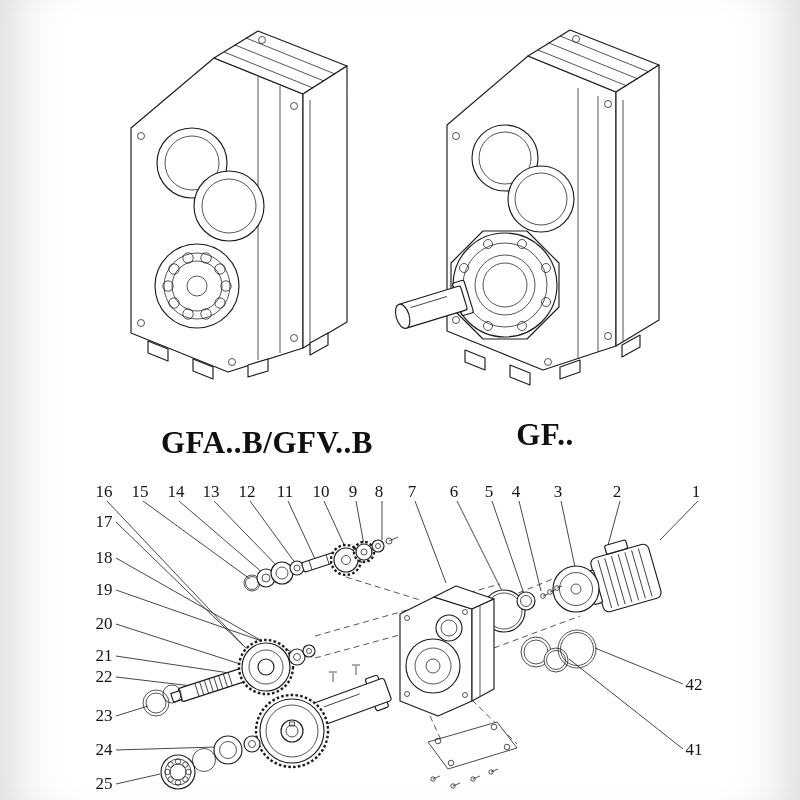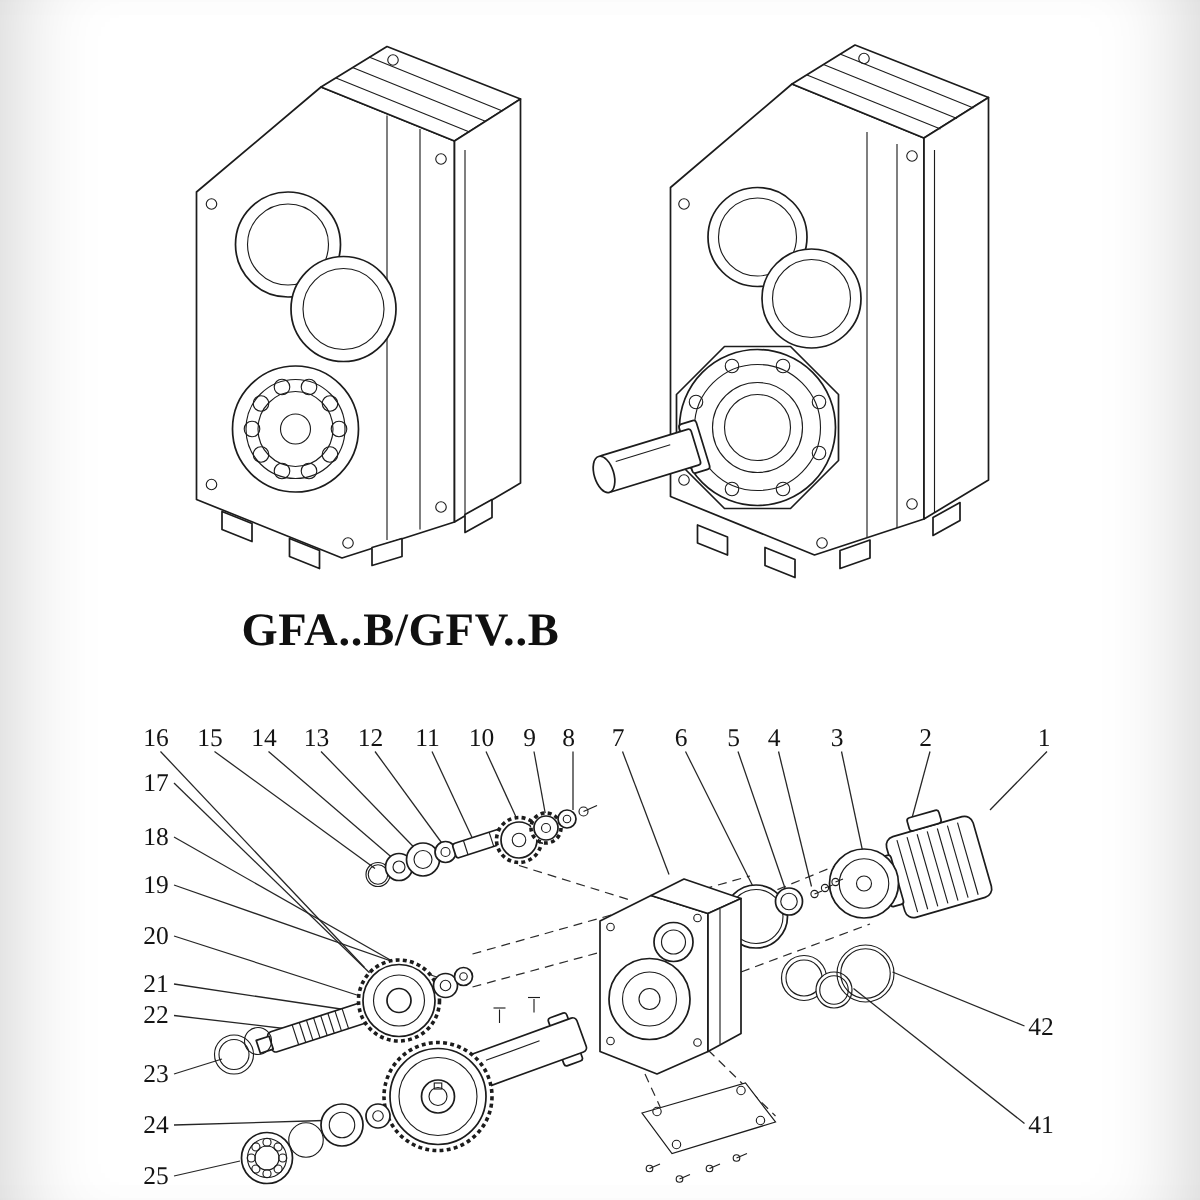--- a/index.html
+++ b/index.html
@@ -9,21 +9,21 @@
   svg{position:absolute;top:0;left:0;}
   .lnf{stroke:#1c1c1c;stroke-width:1.15;fill:#ffffff;stroke-linejoin:round;}
   .thin{stroke:#1c1c1c;stroke-width:.75;fill:none;}
   .thinf{stroke:#1c1c1c;stroke-width:.8;fill:#ffffff;}
   .teeth{stroke:#1c1c1c;stroke-width:2.4;fill:#ffffff;stroke-dasharray:2.6 2.2;}
   .dash{stroke:#2a2a2a;stroke-width:.8;fill:none;stroke-dasharray:6 4;}
   .leader{stroke:#262626;stroke-width:.85;fill:none;}
   .callout{font-family:"Liberation Serif",serif;font-size:17px;fill:#141414;}
   .model-label{position:absolute;font-weight:700;font-size:31px;color:#101010;
                letter-spacing:.5px;text-align:center;font-family:"Liberation Serif",serif;}
-  #label-left{left:132px;top:402px;width:270px;}
+  #label-left{left:132px;top:425px;width:270px;}
   #label-right{left:470px;top:417px;width:150px;}
 </style>
 </head>
 <body>
 
 <div class="page">
 
 <svg width="800" height="800" viewBox="0 0 800 800">
 
   <g>
@@ -364,14 +364,15 @@
       <text class="callout" x="104" y="721" text-anchor="middle">23</text>
       <text class="callout" x="104" y="755" text-anchor="middle">24</text>
       <text class="callout" x="104" y="789" text-anchor="middle">25</text>
       <text class="callout" x="694" y="690" text-anchor="middle">42</text>
       <text class="callout" x="694" y="755" text-anchor="middle">41</text>
     </g>
   </g>
 </svg>
 
 <div class="model-label" id="label-left">GFA..B/GFV..B</div>
+<div class="model-label" id="label-right">GF..</div>
 
 </div>
 
 </body></html>

